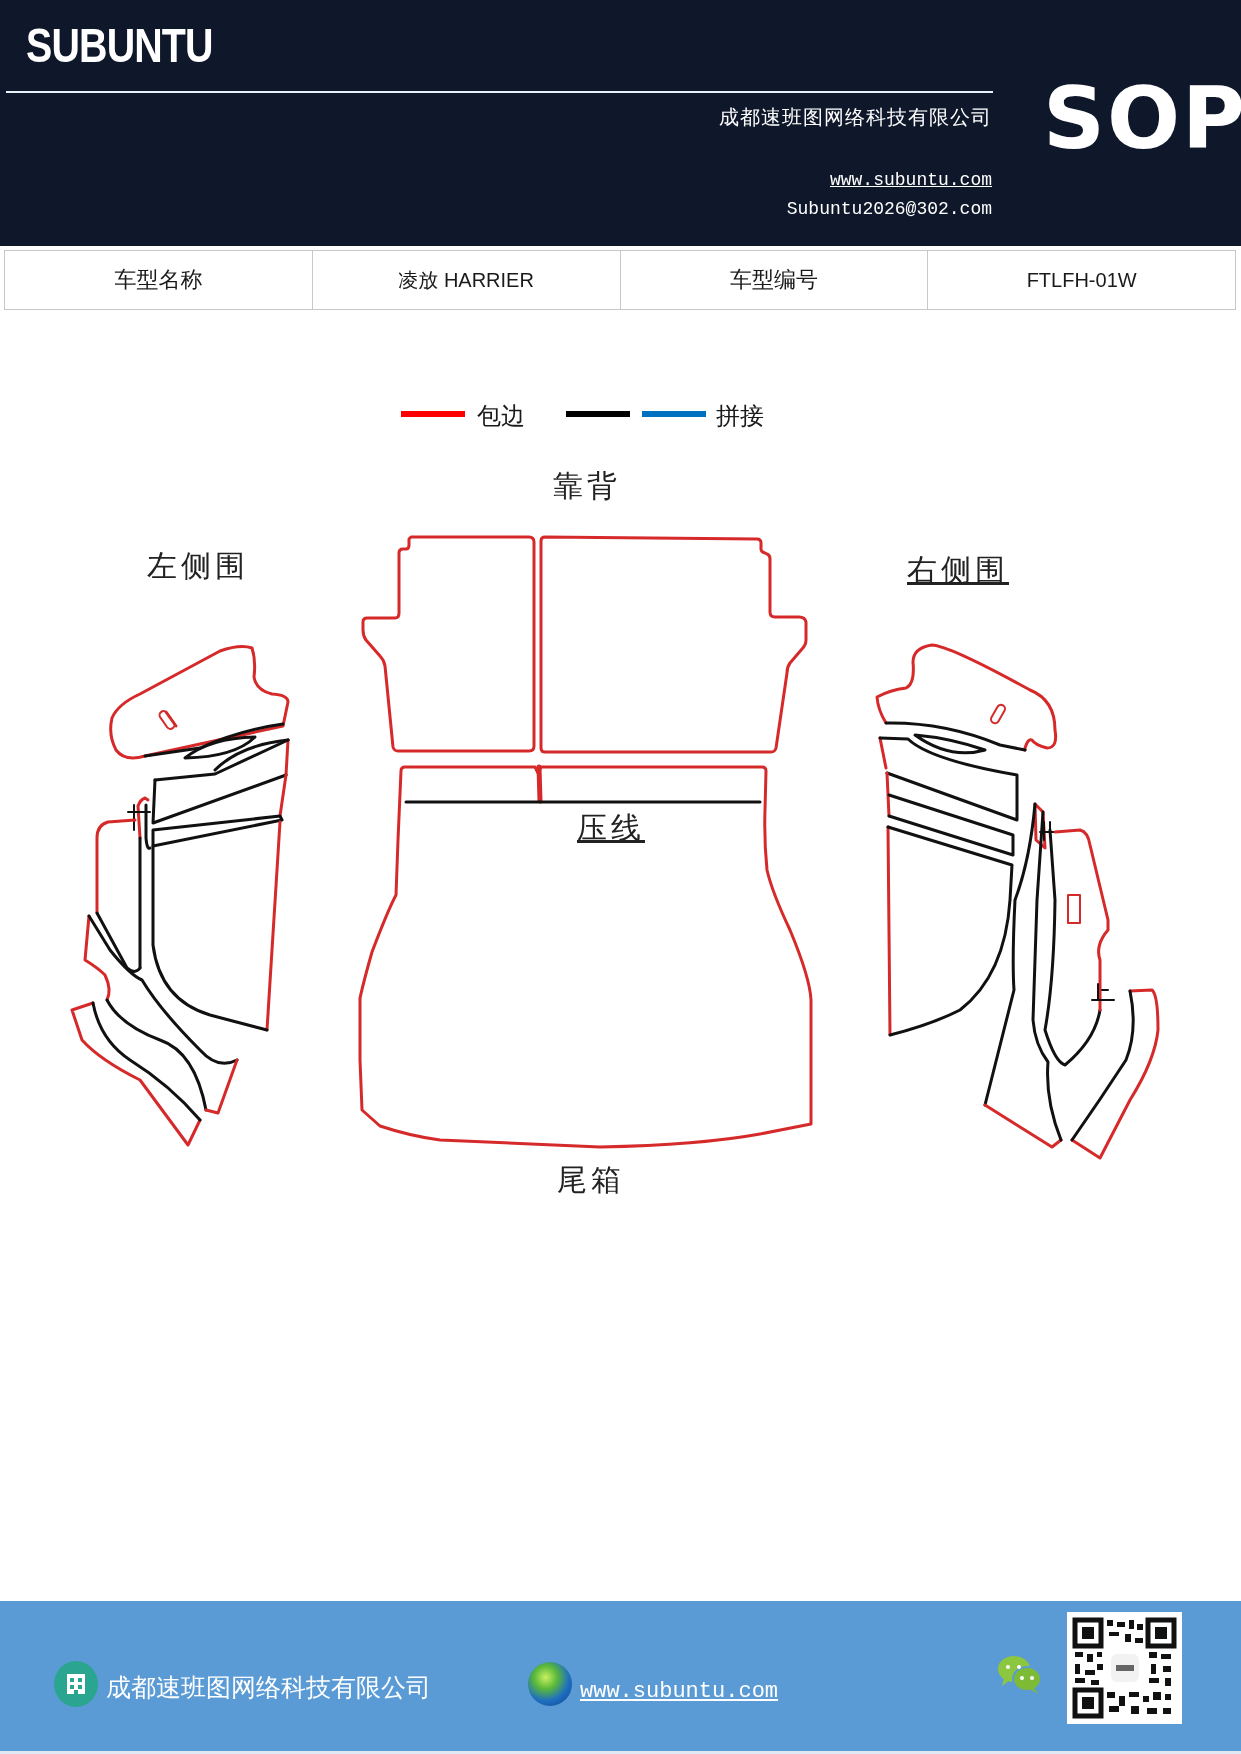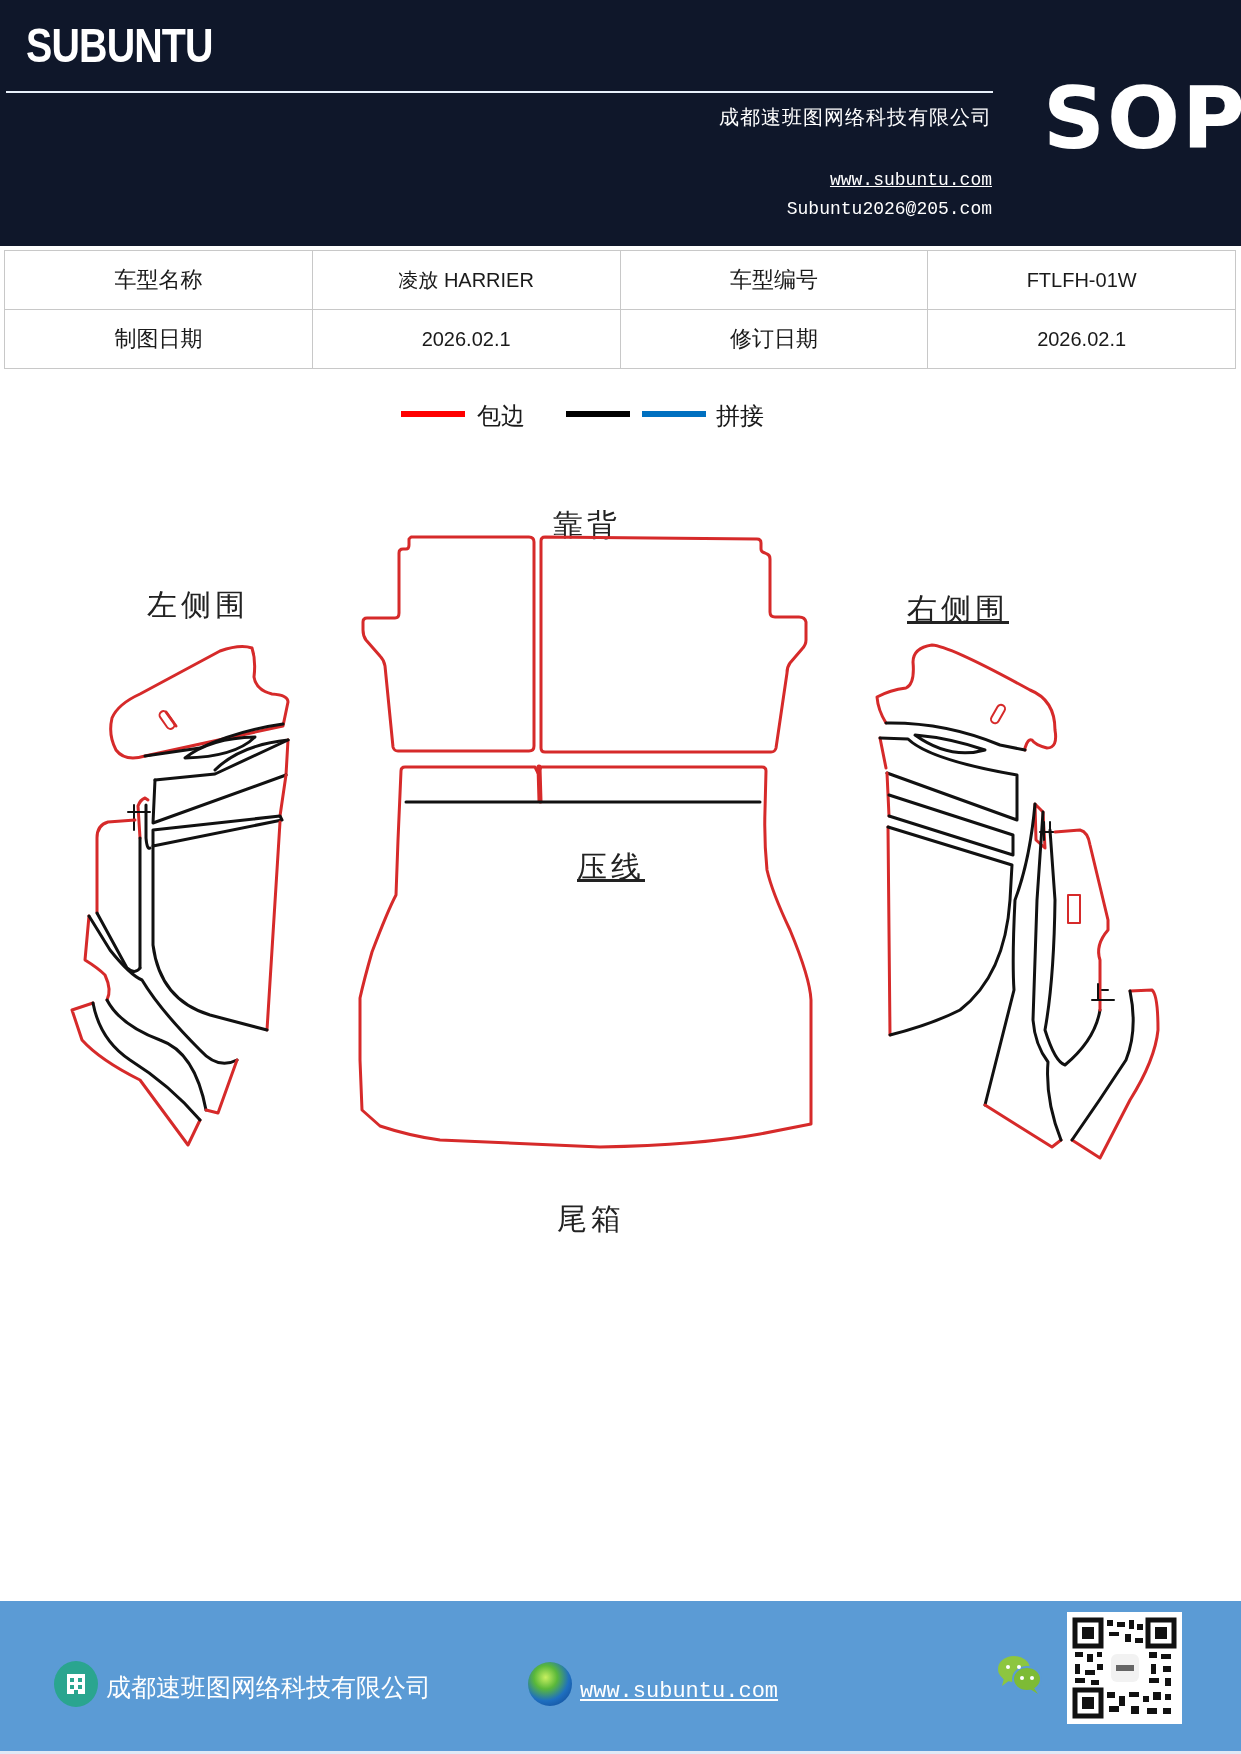--- a/index.html
+++ b/index.html
@@ -24,21 +24,21 @@
   .info-table td.lbl { font-family: "DejaVu Sans", sans-serif; font-size: 22px; }
   .info-table td.val { font-family: "Liberation Sans", sans-serif; font-size: 20px; }
 
   
   .legend { position: absolute; top: 400px; left: 0; width: 1022px; height: 40px; }
   .leg-line { position: absolute; height: 6px; top: 11px; }
   .leg-text { position: absolute; top: 0px; font-size: 24px; color: #1a1a1a; }
 
   
   .diagram { position: absolute; left: 0; top: 440px; width: 1241px; height: 780px; }
-  .part-label { position: absolute; font-size: 30px; color: #222; letter-spacing: 4px; margin-top: 39px; }
+  .part-label { position: absolute; font-size: 30px; color: #222; letter-spacing: 4px; }
 
   
   .footer { position: absolute; left: 0; top: 1601px; width: 1241px; height: 150px; background: #5b9bd5; }
   .footer-bottom { position: absolute; left: 0; top: 1751px; width: 1241px; height: 3px; background: #dfe9f5; }
   .f-company-icon { position: absolute; left: 54px; top: 60px; width: 44px; height: 46px; border-radius: 50%; background: #2aa58f; }
   .f-company { position: absolute; left: 106px; top: 70px; font-size: 25px; color: #fff; font-family: "DejaVu Serif", serif; }
   .f-globe { position: absolute; left: 528px; top: 61px; width: 44px; height: 44px; border-radius: 50%;
              background: radial-gradient(circle at 40% 35%, #c8f060 0%, #5ab83a 30%, #1e6fc0 60%, #0d3f8a 100%); }
   .f-site { position: absolute; left: 580px; top: 78px; font-size: 22px; color: #fff; font-family: "Liberation Mono", monospace;
             text-decoration: underline; }
@@ -46,37 +46,31 @@
   .f-qr { position: absolute; left: 1067px; top: 11px; width: 115px; height: 112px; background: #fff; }
 </style>
 </head>
 <body>
 
 <div class="header">
   <div class="brand">SUBUNTU</div>
   <div class="header-rule"></div>
   <div class="company">成都速班图网络科技有限公司</div>
   <a class="site-link">www.subuntu.com</a>
-  <div class="email">Subuntu2026@205.com</div>
+  <div class="email">Subuntu2026@302.com</div>
   <div class="sop">SOP</div>
 </div>
 
 <table class="info-table">
   <tbody>
       <tr>
     <td class="lbl">车型名称</td>
     <td class="val">凌放 HARRIER</td>
     <td class="lbl">车型编号</td>
     <td class="val">FTLFH-01W</td>
-  </tr>
-  <tr>
-    <td class="lbl">制图日期</td>
-    <td class="val">2026.02.1</td>
-    <td class="lbl">修订日期</td>
-    <td class="val">2026.02.1</td>
   </tr>
 </tbody>
   </table>
 
 <div class="legend">
   <div class="leg-line" style="left:401px;width:64px;background:#ff0000;"></div>
   <div class="leg-text" style="left:477px;">包边</div>
   <div class="leg-line" style="left:566px;width:64px;background:#000000;"></div>
   <div class="leg-line" style="left:642px;width:64px;background:#0070c0;"></div>
   <div class="leg-text" style="left:716px;">拼接</div>

